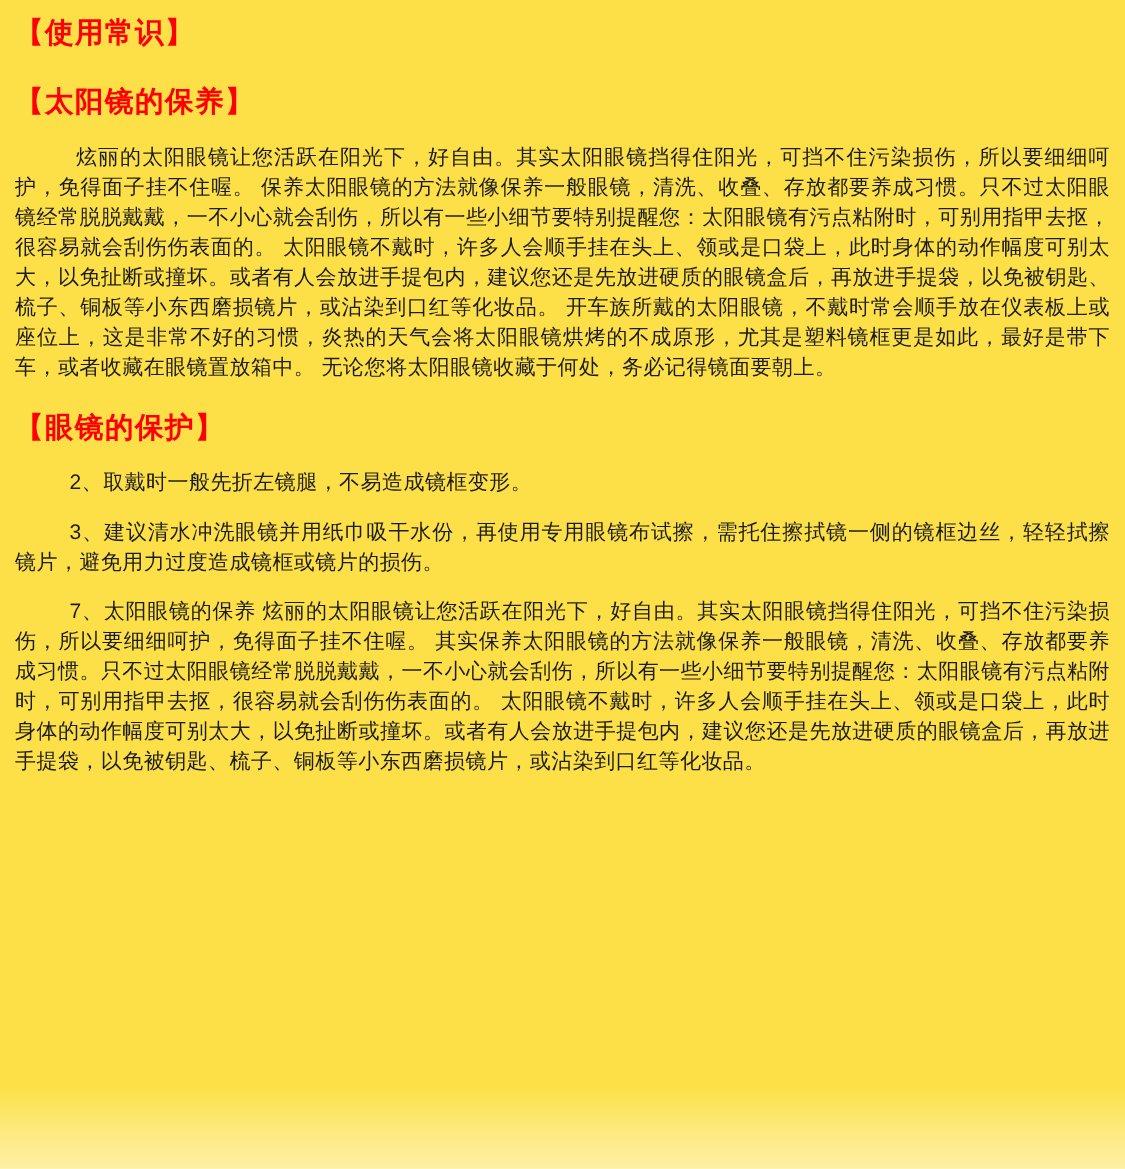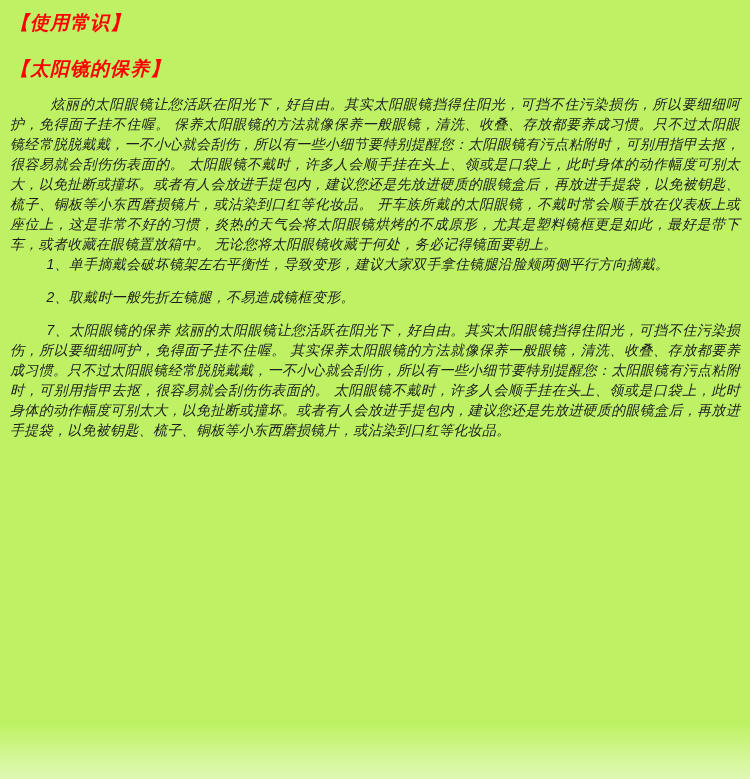--- a/index.html
+++ b/index.html
@@ -6,25 +6,24 @@
     margin: 0;
     padding: 0;
     background: #ffffff;
   }
   .page {
     position: relative;
     width: 750px;
     height: 779px;
     box-sizing: border-box;
     padding: 8px 10px 0 10px;
-    background: #bef264;
+    background: #fde047;
     overflow: hidden;
     font-family: "Liberation Sans", "DejaVu Sans", sans-serif;
     color: #1c1c1c;
-    font-style: italic;
   }
   .sec-title {
     margin: 0 0 13px 0;
     font-size: 19px;
     line-height: 25px;
     font-weight: bold;
     color: #fe0000;
     letter-spacing: 1px;
   }
   .sec-usage .sec-title { margin-top: 2px; }
@@ -70,19 +69,20 @@
   <section class="sec sec-usage">
     <h2 class="sec-title">【使用常识】</h2>
   </section>
 
   <section class="sec sec-care">
     <h2 class="sec-title">【太阳镜的保养】</h2>
     <p class="para">炫丽的太阳眼镜让您活跃在阳光下，好自由。其实太阳眼镜挡得住阳光，可挡不住污染损伤，所以要细细呵护，免得面子挂不住喔。 保养太阳眼镜的方法就像保养一般眼镜，清洗、收叠、存放都要养成习惯。只不过太阳眼镜经常脱脱戴戴，一不小心就会刮伤，所以有一些小细节要特别提醒您：太阳眼镜有污点粘附时，可别用指甲去抠，很容易就会刮伤伤表面的。 太阳眼镜不戴时，许多人会顺手挂在头上、领或是口袋上，此时身体的动作幅度可别太大，以免扯断或撞坏。或者有人会放进手提包内，建议您还是先放进硬质的眼镜盒后，再放进手提袋，以免被钥匙、梳子、铜板等小东西磨损镜片，或沾染到口红等化妆品。 开车族所戴的太阳眼镜，不戴时常会顺手放在仪表板上或座位上，这是非常不好的习惯，炎热的天气会将太阳眼镜烘烤的不成原形，尤其是塑料镜框更是如此，最好是带下车，或者收藏在眼镜置放箱中。 无论您将太阳眼镜收藏于何处，务必记得镜面要朝上。</p>
   </section>
 
   <section class="sec sec-protect">
-    <p class="item">1、单手摘戴会破坏镜架左右平衡性，导致变形，建议大家双手拿住镜腿沿脸颊两侧平行方向摘戴。</p>
+    <h2 class="sec-title">【眼镜的保护】</h2>
     <p class="item">2、取戴时一般先折左镜腿，不易造成镜框变形。</p>
+    <p class="item">3、建议清水冲洗眼镜并用纸巾吸干水份，再使用专用眼镜布试擦，需托住擦拭镜一侧的镜框边丝，轻轻拭擦镜片，避免用力过度造成镜框或镜片的损伤。</p>
     <p class="item">7、太阳眼镜的保养 炫丽的太阳眼镜让您活跃在阳光下，好自由。其实太阳眼镜挡得住阳光，可挡不住污染损伤，所以要细细呵护，免得面子挂不住喔。 其实保养太阳眼镜的方法就像保养一般眼镜，清洗、收叠、存放都要养成习惯。只不过太阳眼镜经常脱脱戴戴，一不小心就会刮伤，所以有一些小细节要特别提醒您：太阳眼镜有污点粘附时，可别用指甲去抠，很容易就会刮伤伤表面的。 太阳眼镜不戴时，许多人会顺手挂在头上、领或是口袋上，此时身体的动作幅度可别太大，以免扯断或撞坏。或者有人会放进手提包内，建议您还是先放进硬质的眼镜盒后，再放进手提袋，以免被钥匙、梳子、铜板等小东西磨损镜片，或沾染到口红等化妆品。</p>
   </section>
 
   <div class="bottom-fade"></div>
 </div>
 
 </body></html>

